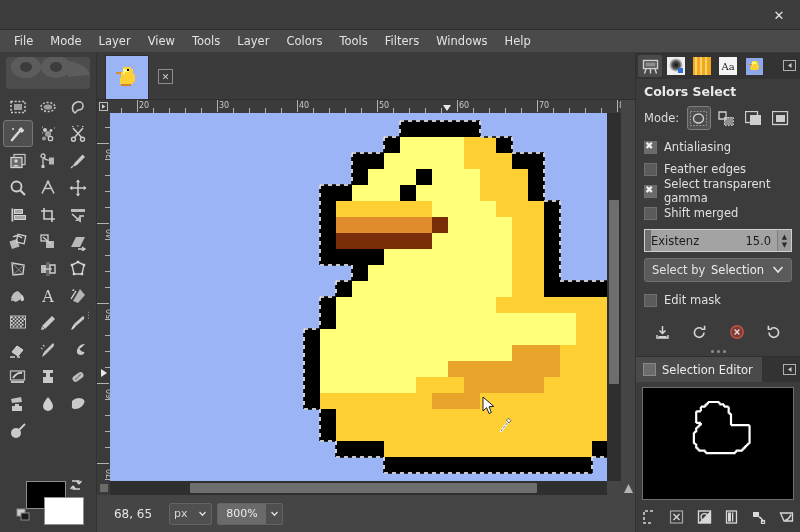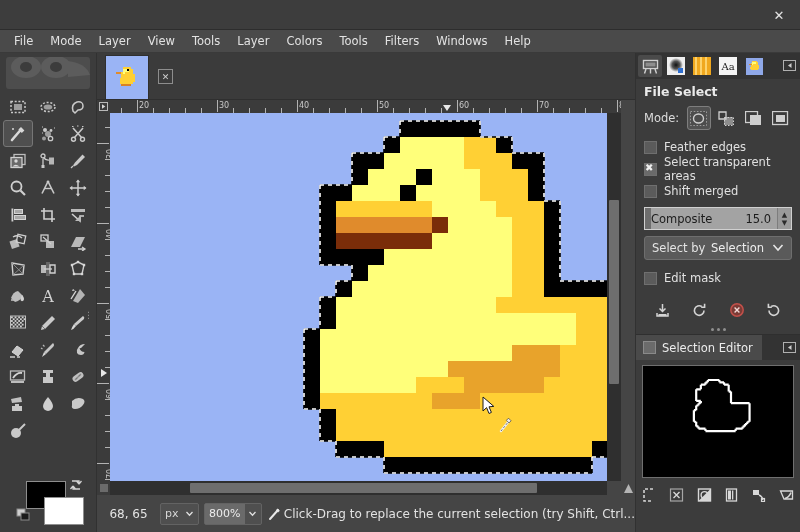--- a/index.html
+++ b/index.html
@@ -981,27 +981,20 @@
             </svg>
         </div>
         <div class="zoomsel">
           <div class="zoomval">800%</div>
           <div class="zcar">
             <svg width="9" height="9" viewBox="0 0 9 9">
                 <path d="M1.5 3 L4.5 6.2 L7.5 3" fill="none" stroke="#e0e0e0" stroke-width="1.3"></path>
               </svg>
           </div>
         </div>
-        <div class="statusmsg">
-          <svg width="13" height="14" viewBox="0 0 13 14">
-            <path d="M2 12 L10 3" stroke="#e8e8e8" stroke-width="2" stroke-linecap="round"></path>
-            <path d="M9.6 1.5 l2.2 2.2 -1.8 1.8 -2.2 -2.2 z" fill="#e8e8e8"></path>
-          </svg>
-          <span>Click-Drag to replace the current selection (try Shift, Ctrl...</span>
-        </div>
       </div>
     </div>
   </div>
 
   <div class="dock">
 
     <div class="docktabs">
       <div class="dtab act">
         <svg width="17" height="17" viewBox="0 0 17 17">
           <rect x="1.5" y="2.5" width="14" height="8" fill="none" stroke="#d0d0d0" stroke-width="1.4"></rect>
@@ -1045,21 +1038,21 @@
       </div>
       <div class="dmenu">
         <svg width="13" height="13" viewBox="0 0 13 13">
             <rect x="0.5" y="1.5" width="12" height="10" fill="none" stroke="#b0b0b0"></rect>
             <path d="M8.5 4 L5 6.5 L8.5 9 z" fill="#cdcdcd"></path>
           </svg>
       </div>
     </div>
 
     <div class="panel1">
-      <div class="ptitle">File Select</div>
+      <div class="ptitle">Colors Select</div>
 
       <div class="moderow">
         <span class="lbl">Mode:</span>
         <div class="mbtn sel">
           <svg width="17" height="15" viewBox="0 0 17 15">
             <rect x="0.5" y="0.5" width="16" height="14" fill="#4c4c4c" stroke="#9a9a9a" stroke-dasharray="1.6 1.6"></rect>
             <ellipse cx="8.5" cy="7.5" rx="5" ry="4.5" fill="none" stroke="#cfcfcf" stroke-width="1.4"></ellipse>
           </svg>
         </div>
         <div class="mbtn">
@@ -1078,36 +1071,40 @@
         <div class="mbtn">
           <svg width="17" height="15" viewBox="0 0 17 15">
             <rect x="0.5" y="0.5" width="15" height="13" fill="none" stroke="#cfcfcf" stroke-width="1.3"></rect>
             <rect x="4" y="4" width="9" height="7" fill="#cfcfcf"></rect>
           </svg>
         </div>
       </div>
 
       <div id="chkwrap">
           <div class="chkrow">
+            <div class="chk on"></div>
+            <span class="chklbl">Antialiasing</span>
+          </div>
+          <div class="chkrow">
             <div class="chk"></div>
             <span class="chklbl">Feather edges</span>
           </div>
           <div class="chkrow">
             <div class="chk on"></div>
-            <span class="chklbl">Select transparent areas</span>
+            <span class="chklbl">Select transparent gamma</span>
           </div>
           <div class="chkrow">
             <div class="chk"></div>
             <span class="chklbl">Shift merged</span>
           </div>
         </div>
 
       <div class="slider">
         <div class="fill" style="width: 5.9px;"></div>
-        <span class="sl-name">Composite</span>
+        <span class="sl-name">Existenz</span>
         <span class="sl-val">15.0</span>
         <div class="spin">
           <span>▲</span>
           <span>▼</span>
         </div>
       </div>
 
       <div class="combo">
         <span class="cl">Select by</span>
         <span class="cv">Selection</span>

